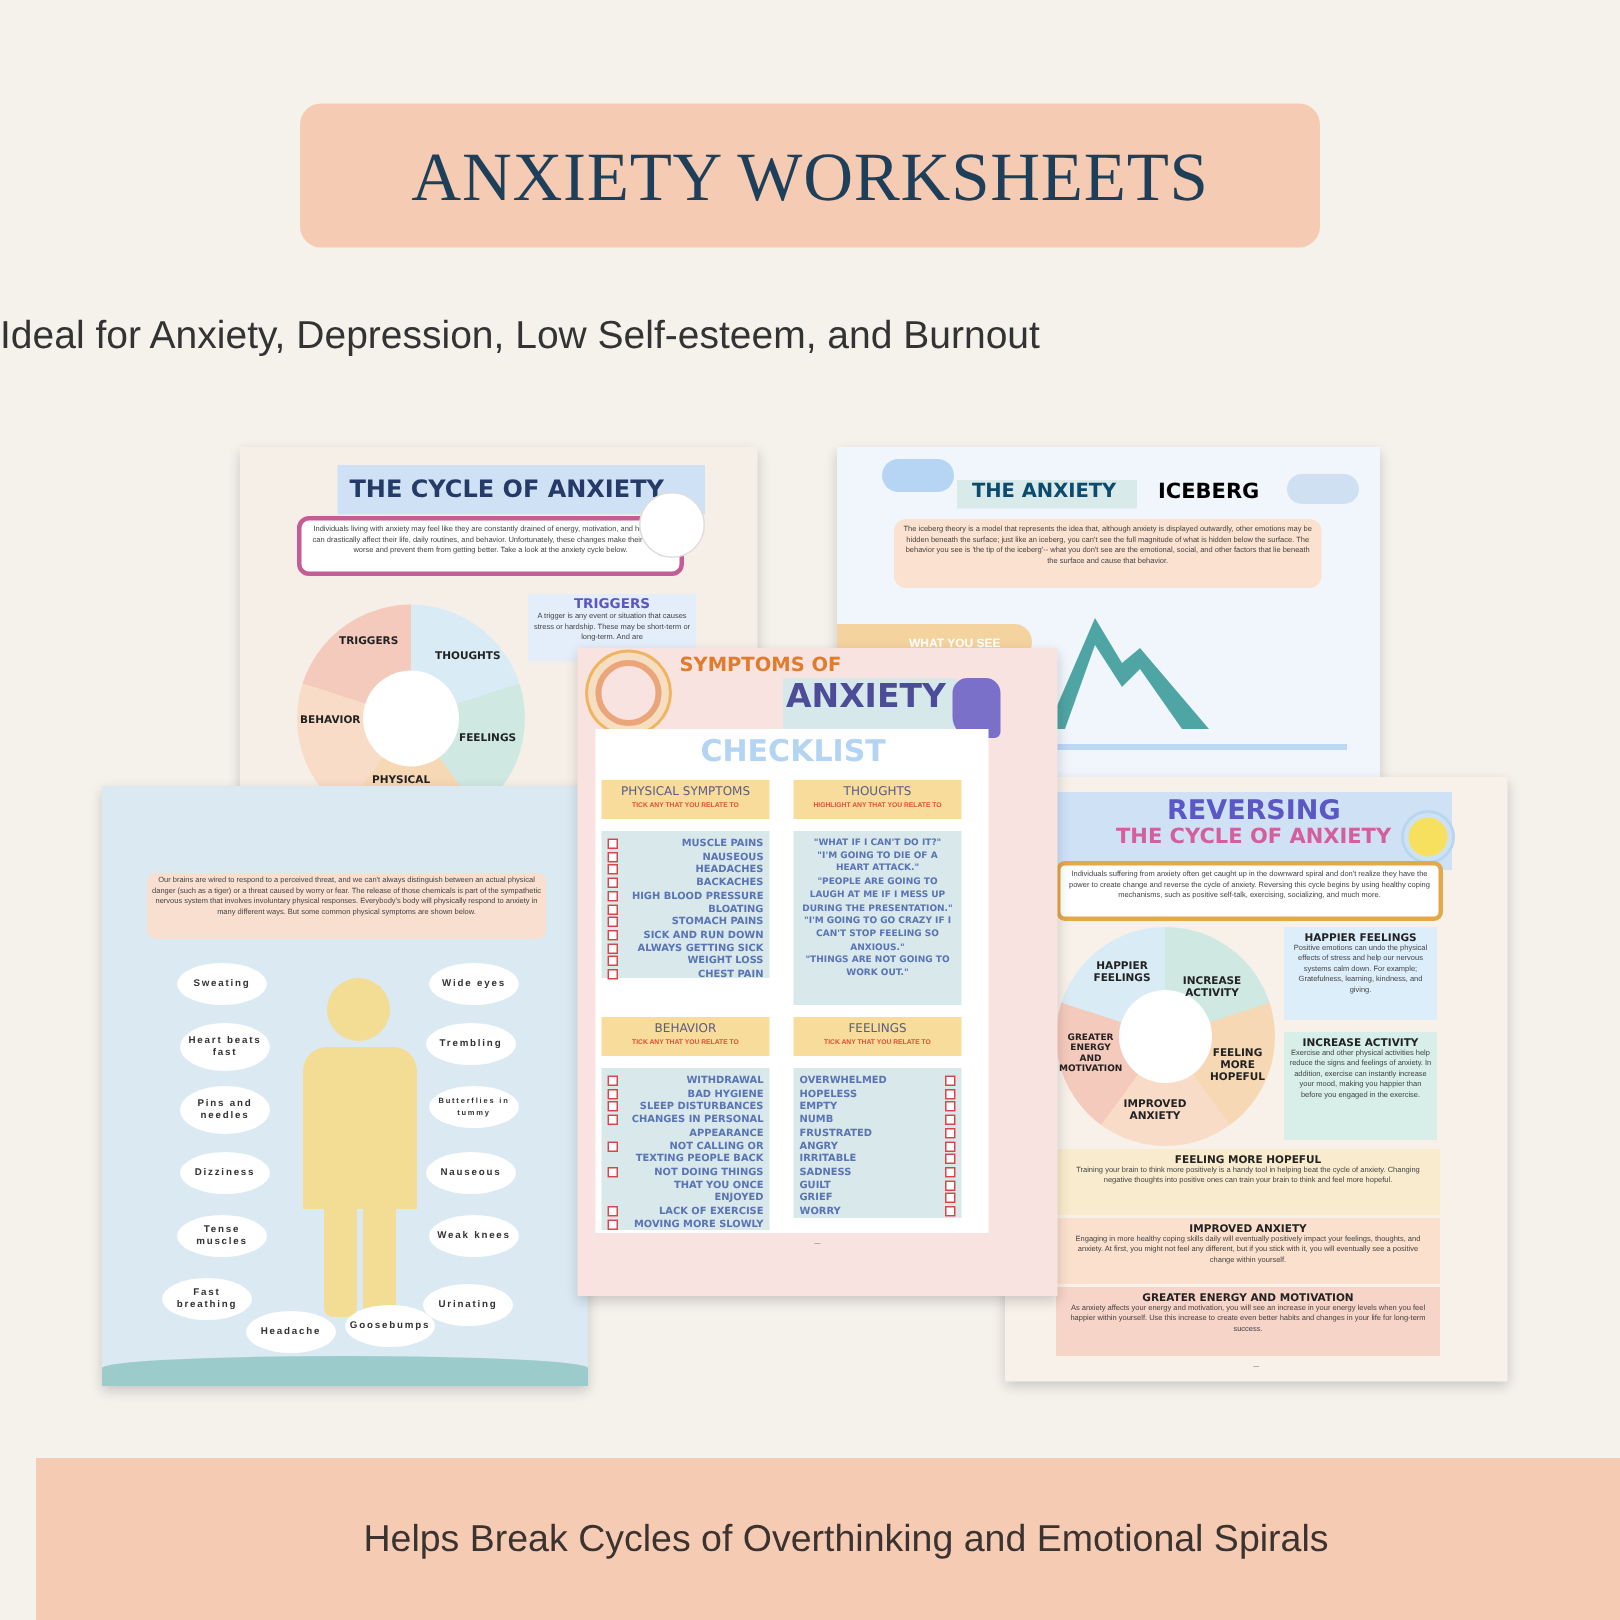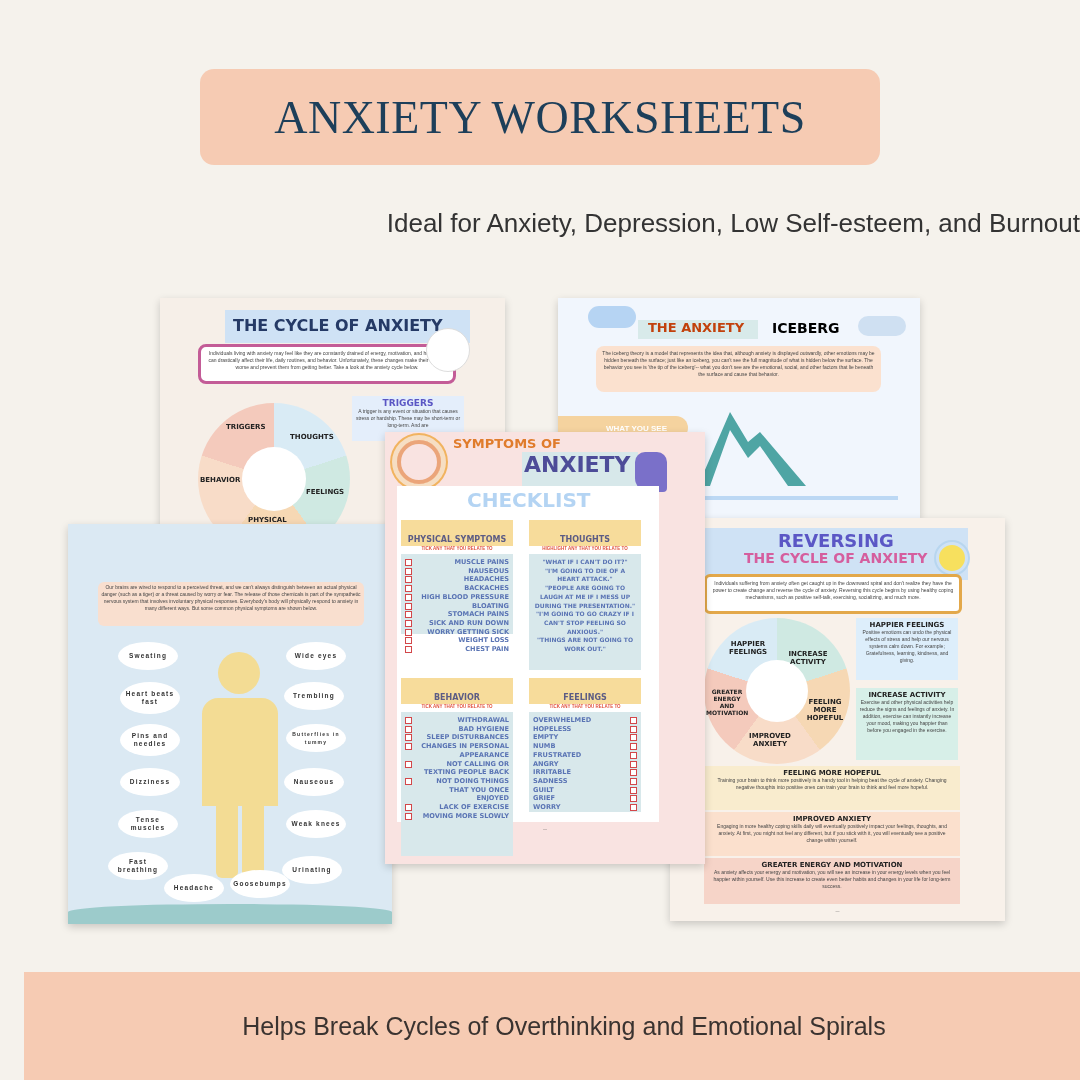--- a/index.html
+++ b/index.html
@@ -1,20 +1,20 @@
 <!DOCTYPE html>
 <html><head>
 <meta charset="utf-8">
 <style>
   *{box-sizing:border-box;margin:0;padding:0;}
   html,body{width:1080px;height:1080px;overflow:hidden;}
   body{background:#f5f2ec;font-family:"Liberation Sans",sans-serif;position:relative;color:#333;}
   .title-box{position:absolute;left:200px;top:69px;width:680px;height:96px;background:#f6cbb3;border-radius:14px;display:flex;align-items:center;justify-content:center;}
   .title-box h1{font-family:"Liberation Serif",serif;font-weight:400;font-size:46px;color:#1d3f5a;letter-spacing:0.5px;}
-  .subtitle{position:absolute;left:0;top:208px;width:1080px;text-align:right;font-size:26px;color:#333;}
+  .subtitle{position:absolute;left:0;top:208px;width:1080px;text-align:left;font-size:26px;color:#333;}
   .footer-band{position:absolute;left:0;top:972px;width:1080px;height:108px;background:#f6cbb3;display:flex;align-items:center;justify-content:center;margin-left:24px;}
   .footer-band p{font-size:25px;color:#3a3330;}
 
   .sheet{position:absolute;box-shadow:0 3px 8px rgba(0,0,0,0.18);overflow:hidden;}
   .hv{font-weight:900;font-family:"DejaVu Sans",sans-serif;}
   .tiny{font-size:5px;line-height:7px;color:#444;text-align:center;}
 
   
   #cycle{left:160px;top:298px;width:345px;height:240px;background:#f6efe8;}
   #cycle .banner{position:absolute;left:65px;top:12px;width:245px;height:33px;background:#cfe2f5;}
@@ -22,35 +22,35 @@
   #cycle .intro{position:absolute;left:38px;top:46px;width:258px;height:40px;border:3px solid #c35c97;border-radius:8px;background:#fff;padding:3px 5px;}
   #cycle .face{position:absolute;left:266px;top:30px;width:44px;height:44px;border-radius:50%;background:#fff;border:1px solid #ddd;}
   #cycle .trig-box{position:absolute;left:192px;top:98px;width:112px;height:45px;background:#e4eefb;}
   #cycle .trig-box b{display:block;text-align:center;font-size:9px;color:#5a56c4;margin-top:2px;}
   #cycle .wheel{position:absolute;left:38px;top:105px;width:152px;height:152px;border-radius:50%;background:conic-gradient(#d9ebf5 0 72deg,#cfe9e2 72deg 144deg,#f6d8b4 144deg 216deg,#f8dcc8 216deg 288deg,#f4cabc 288deg 360deg);}
   #cycle .wheel::after{content:"";position:absolute;left:44px;top:44px;width:64px;height:64px;border-radius:50%;background:#fff;}
   .wlabel{position:absolute;font-size:7px;font-weight:900;color:#222;font-family:"DejaVu Sans",sans-serif;}
 
   
   #iceberg{left:558px;top:298px;width:362px;height:220px;background:#f1f6fd;}
-  #iceberg .t1{position:absolute;left:80px;top:22px;width:120px;height:19px;background:#d8eaea;font-size:13px;color:#c2410c;padding-left:10px;}
+  #iceberg .t1{position:absolute;left:80px;top:22px;width:120px;height:19px;background:#d8eaea;font-size:13px;color:#0c4a6e;padding-left:10px;}
   #iceberg .t2{position:absolute;left:214px;top:22px;font-size:14px;color:#000000;}
   #iceberg .para{position:absolute;left:38px;top:48px;width:285px;height:46px;background:#fbe1cf;border-radius:8px;padding:4px;}
   #iceberg .see{position:absolute;left:0;top:118px;width:130px;height:24px;background:#f5d39f;border-radius:0 12px 12px 0;color:#fff;font-size:8px;font-weight:700;padding:8px 0 0 48px;}
   #iceberg .water{position:absolute;left:140px;top:198px;width:200px;height:4px;background:#bcd8f4;}
 
   
   #checklist{left:385px;top:432px;width:320px;height:432px;background:#f9e3e1;}
   #checklist .sym{position:absolute;left:68px;top:4px;font-size:13px;color:#e07c2c;}
   #checklist .anx{position:absolute;left:137px;top:20px;width:116px;height:42px;background:#d7e8ea;font-size:22px;color:#4d4c98;padding-left:2px;}
   #checklist .sun{position:absolute;left:12px;top:8px;width:44px;height:44px;border-radius:50%;border:4px solid #eba57a;box-shadow:0 0 0 5px #f6dec3,0 0 0 7px #f1b35f;}
   #checklist .card{position:absolute;left:12px;top:54px;width:262px;height:336px;background:#fff;}
   #checklist .checkt{position:absolute;left:82px;top:56px;font-size:20px;color:#b4d4f3;}
   .sec{position:absolute;width:112px;height:26px;background:#f7dc9b;text-align:center;}
-  .sec .h{font-size:8px;font-weight:700;color:#5c5c84;font-family:"DejaVu Sans",sans-serif;margin-top:15px;}
+  .sec .h{font-size:8px;font-weight:400;color:#5c5c84;font-family:"DejaVu Sans",sans-serif;margin-top:3px;}
   .sec .s{font-size:4.5px;color:#e0503b;font-weight:700;margin-top:2px;}
   .listbox{position:absolute;width:112px;background:#d8e8eb;padding:4px 4px;}
   .li{font-size:6.6px;line-height:8.7px;font-weight:900;color:#5a74b4;font-family:"DejaVu Sans",sans-serif;position:relative;}
   .li.r{text-align:right;padding-left:10px;}
   .li.l{text-align:left;padding-right:10px;}
   .li.c{text-align:center;font-size:6px;}
   .cb{position:absolute;top:1px;width:7px;height:7px;border:1px solid #d3474a;background:#fff;}
   .li.r .cb{left:0;}
   .li.l .cb{right:0;}
   #checklist .foot{position:absolute;left:0;top:394px;width:320px;text-align:center;font-size:4px;color:#555;}
@@ -185,51 +185,51 @@
   <div class="sym hv">SYMPTOMS OF</div>
   <div class="anx hv">ANXIETY</div>
   <div style="position:absolute;left:250px;top:20px;width:32px;height:40px;background:#7a70c9;border-radius:10px 10px 4px 14px"></div>
   <div class="card"></div>
   <div class="checkt hv">CHECKLIST</div>
 
   <div class="sec" style="left:16px;top:88px">
     <div class="h">PHYSICAL SYMPTOMS</div>
     <div class="s">TICK ANY THAT YOU RELATE TO</div>
   </div>
-  <div class="listbox" style="left:16px;top:122px;height:80px">
+  <div class="listbox" style="left:16px;top:122px;height:98px">
     <div class="li r"><span class="cb"></span><span>MUSCLE PAINS</span></div>
     <div class="li r"><span class="cb"></span><span>NAUSEOUS</span></div>
     <div class="li r"><span class="cb"></span><span>HEADACHES</span></div>
     <div class="li r"><span class="cb"></span><span>BACKACHES</span></div>
     <div class="li r"><span class="cb"></span><span>HIGH BLOOD PRESSURE</span></div>
     <div class="li r"><span class="cb"></span><span>BLOATING</span></div>
     <div class="li r"><span class="cb"></span><span>STOMACH PAINS</span></div>
     <div class="li r"><span class="cb"></span><span>SICK AND RUN DOWN</span></div>
-    <div class="li r"><span class="cb"></span><span>WORRY GETTING SICK</span></div>
+    <div class="li r"><span class="cb"></span><span>ALWAYS GETTING SICK</span></div>
     <div class="li r"><span class="cb"></span><span>WEIGHT LOSS</span></div>
     <div class="li r"><span class="cb"></span><span>CHEST PAIN</span></div>
   </div>
 
   <div class="sec" style="left:144px;top:88px">
     <div class="h">THOUGHTS</div>
     <div class="s">HIGHLIGHT ANY THAT YOU RELATE TO</div>
   </div>
   <div class="listbox" style="left:144px;top:122px;height:116px">
     <div class="li c">"WHAT IF I CAN'T DO IT?"</div>
     <div class="li c">"I'M GOING TO DIE OF A HEART ATTACK."</div>
     <div class="li c">"PEOPLE ARE GOING TO LAUGH AT ME IF I MESS UP DURING THE PRESENTATION."</div>
     <div class="li c">"I'M GOING TO GO CRAZY IF I CAN'T STOP FEELING SO ANXIOUS."</div>
     <div class="li c">"THINGS ARE NOT GOING TO WORK OUT."</div>
   </div>
 
   <div class="sec" style="left:16px;top:246px">
     <div class="h">BEHAVIOR</div>
     <div class="s">TICK ANY THAT YOU RELATE TO</div>
   </div>
-  <div class="listbox" style="left:16px;top:280px;height:144px">
+  <div class="listbox" style="left:16px;top:280px;height:108px">
     <div class="li r"><span class="cb"></span><span>WITHDRAWAL</span></div>
     <div class="li r"><span class="cb"></span><span>BAD HYGIENE</span></div>
     <div class="li r"><span class="cb"></span><span>SLEEP DISTURBANCES</span></div>
     <div class="li r"><span class="cb"></span><span>CHANGES IN PERSONAL APPEARANCE</span></div>
     <div class="li r"><span class="cb"></span><span>NOT CALLING OR TEXTING PEOPLE BACK</span></div>
     <div class="li r"><span class="cb"></span><span>NOT DOING THINGS THAT YOU ONCE ENJOYED</span></div>
     <div class="li r"><span class="cb"></span><span>LACK OF EXERCISE</span></div>
     <div class="li r"><span class="cb"></span><span>MOVING MORE SLOWLY</span></div>
   </div>
 

